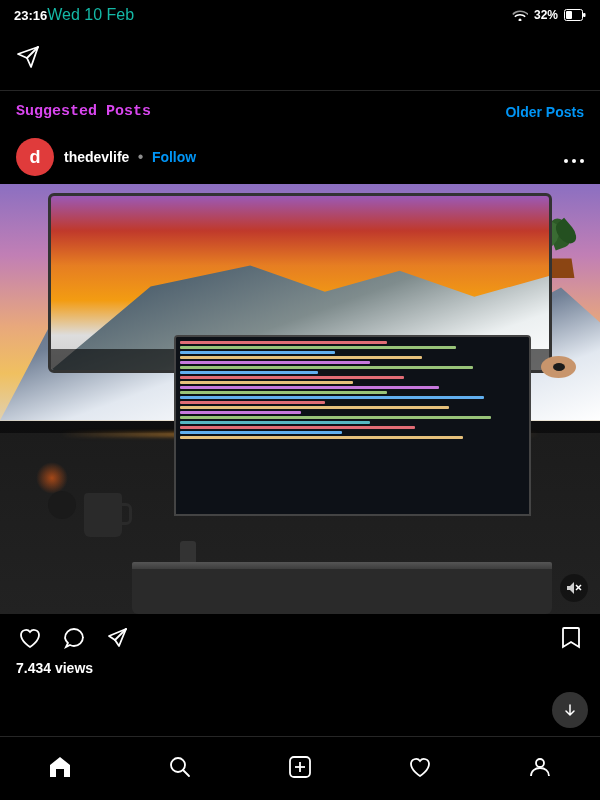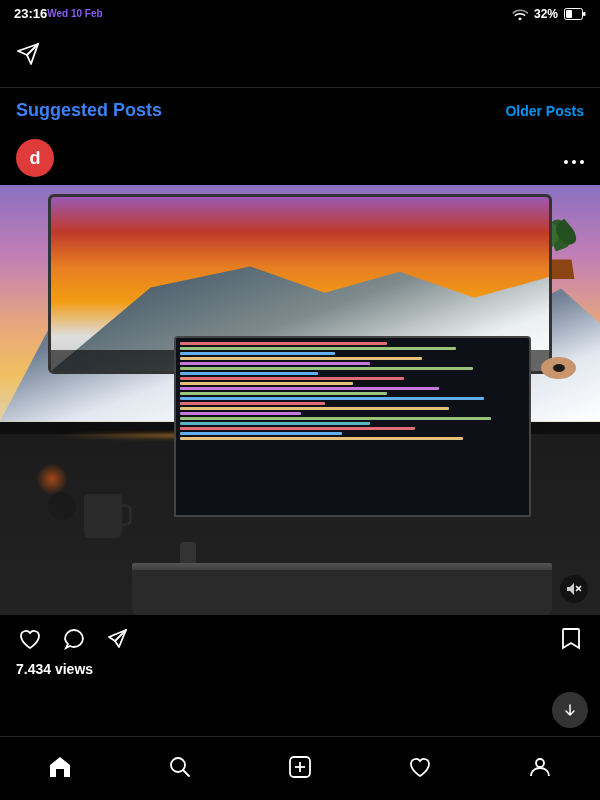--- a/index.html
+++ b/index.html
@@ -46,23 +46,24 @@
     }
 
     
     .section-header {
       display: flex;
       justify-content: space-between;
       align-items: center;
       padding: 12px 16px 10px;
     }
     .section-title {
-      font-size: 18px;
+      font-size: 15px;
       font-weight: 700;
-      color: #3b82f6;
+      color: #d946ef;
+      font-family: Liberation Mono, monospace;
     }
     .older-posts {
       font-size: 14px;
       font-weight: 600;
       color: #0095f6;
     }
 
     
     .post-header {
       display: flex;
@@ -484,21 +485,21 @@
       align-items: center;
       justify-content: center;
     }
   </style>
 </head>
 <body>
 
 <div class="status-bar">
   <div style="display:flex;align-items:center;">
     <span>23:16</span>
-    <span style="font-size:10px;font-weight:700;color:#8b5cf6;">Wed 10 Feb</span>
+    <span style="font-size:16px;font-weight:400;color:#14b8a6;">Wed 10 Feb</span>
   </div>
   <div class="status-right">
 
     <svg width="16" height="12" viewBox="0 0 16 12" fill="white">
       <path d="M8 9.5a1.5 1.5 0 110 3 1.5 1.5 0 010-3z"></path>
       <path d="M8 6.5C9.8 6.5 11.4 7.2 12.6 8.3l1.1-1.1C12.3 5.8 10.2 5 8 5s-4.3.8-5.7 2.2l1.1 1.1C4.6 7.2 6.2 6.5 8 6.5z"></path>
       <path d="M8 3C11 3 13.7 4.2 15.6 6.1l1.1-1.1C14.7 3 11.5 1.5 8 1.5S1.3 3 .3 5l1.1 1.1C3.3 4.2 5.9 3 8 3z" opacity="0.6"></path>
     </svg>
     <span>32%</span>
 
@@ -521,20 +522,25 @@
 
 <div class="section-header">
   <span class="section-title">Suggested Posts</span>
   <button class="older-posts" style="background:none;border:none;cursor:pointer;font-weight:600;font-size:14px;color:#0095f6;">Older Posts</button>
 </div>
 
 <div class="post-header">
   <div class="post-header-left">
     <div class="avatar">
       <span>d</span>
+    </div>
+    <div>
+      <span class="username">thedevlife</span>
+      <span class="dot">•</span>
+      <button class="follow-btn">Follow</button>
     </div>
   </div>
   <button class="more-btn">
     <svg width="20" height="4" viewBox="0 0 20 4" fill="white">
       <circle cx="2" cy="2" r="2"></circle>
       <circle cx="10" cy="2" r="2"></circle>
       <circle cx="18" cy="2" r="2"></circle>
     </svg>
   </button>
 </div>

